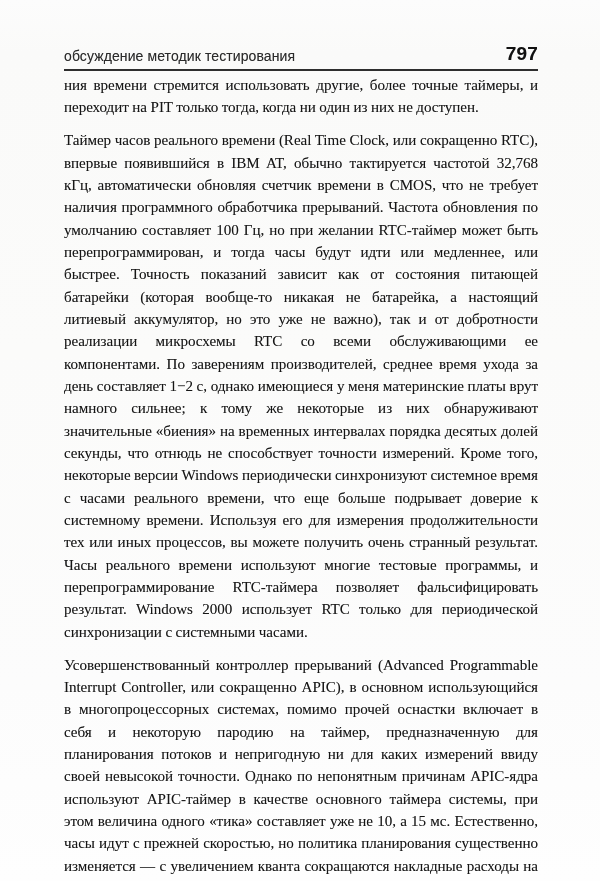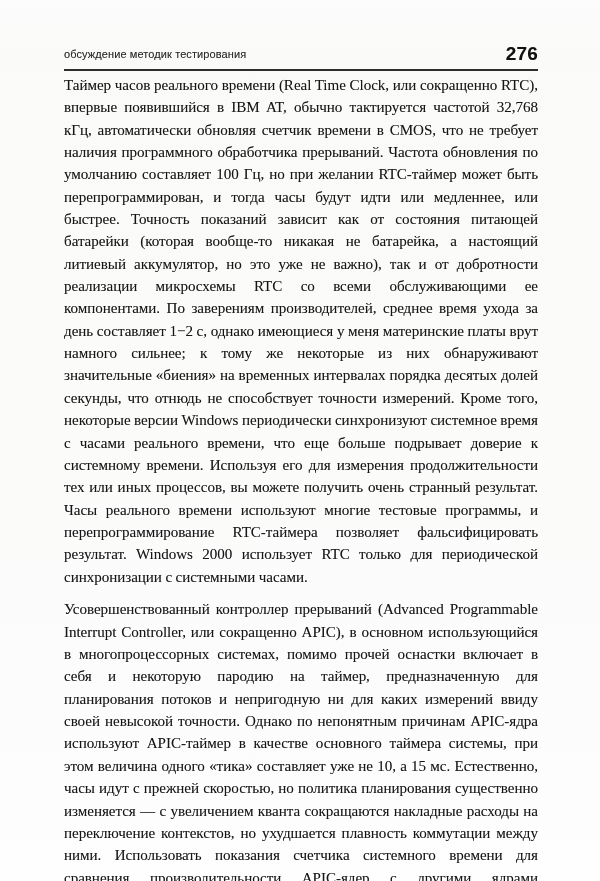--- a/index.html
+++ b/index.html
@@ -57,21 +57,21 @@
     top: 48px;
     left: 0;
     width: 474px;
     height: 26px;
   }
   .running-head .rh-title {
     position: absolute;
     left: 0;
     top: 0;
     font-family: "Liberation Sans", "DejaVu Sans", sans-serif;
-    font-size: 11px;
+    font-size: 14px;
     letter-spacing: .1px;
     color: #2b2b2b;
     white-space: nowrap;
   }
   .running-head .rh-folio {
     position: absolute;
     right: 0;
     top: -5px;
     font-family: "Liberation Sans", "DejaVu Sans", sans-serif;
     font-size: 19px;
@@ -115,24 +115,25 @@
 </style>
 </head>
 <body>
 
 <div class="page"></div>
 
 <div class="content">
 
   <div class="running-head">
     <div class="rh-title">обсуждение методик тестирования</div>
-    <div class="rh-folio">276</div>
+    <div class="rh-folio">797</div>
     <div class="rh-rule"></div>
   </div>
 
   <div class="body-text">
+      <p class="para"><span>ния времени стремится использовать другие, более точные таймеры, и переходит на PIT только тогда, когда ни один из них не доступен.</span></p>
       <p class="para"><span>Таймер часов реального времени (</span><b>Real Time Clock</b><span>, или сокращенно </span><b>RTC</b><span>), впервые появившийся в IBM AT, обычно тактируется частотой 32,768 кГц, автоматически обновляя счетчик времени в CMOS, что не требует наличия программного обработчика прерываний. Частота обновления по умолчанию составляет 100 Гц, но при желании RTC-таймер может быть перепрограммирован, и тогда часы будут идти или медленнее, или быстрее. Точность показаний зависит как от состояния питающей батарейки (которая вообще-то никакая не батарейка, а настоящий литиевый аккумулятор, но это уже не важно), так и от добротности реализации микросхемы RTC со всеми обслуживающими ее компонентами. По заверениям производителей, среднее время ухода за день составляет 1−2 с, однако имеющиеся у меня материнские платы врут намного сильнее; к тому же некоторые из них обнаруживают значительные «биения» на временных интервалах порядка десятых долей секунды, что отнюдь не способствует точности измерений. Кроме того, некоторые версии Windows периодически синхронизуют системное время с часами реального времени, что еще больше подрывает доверие к системному времени. Используя его для измерения продолжительности тех или иных процессов, вы можете получить очень странный результат. Часы реального времени используют многие тестовые программы, и перепрограммирование RTC-таймера позволяет фальсифицировать результат. Windows 2000 использует RTC только для периодической синхронизации с системными часами.</span></p>
       <p class="para"><span>Усовершенствованный контроллер прерываний (</span><b>Advanced Programmable Interrupt Controller</b><span>, или сокращенно </span><b>APIC</b><span>), в основном использующийся в многопроцессорных системах, помимо прочей оснастки включает в себя и некоторую пародию на таймер, предназначенную для планирования потоков и непригодную ни для каких измерений ввиду своей невысокой точности. Однако по непонятным причинам APIC-ядра используют APIC-таймер в качестве основного таймера системы, при этом величина одного «тика» составляет уже не 10, а 15 мс. Естественно, часы идут с прежней скоростью, но политика планирования существенно изменяется — с увеличением кванта сокращаются накладные расходы на переключение контекстов, но ухудшается плавность коммутации между ними. Использовать показания счетчика системного времени для сравнения производительности APIC-ядер с другими ядрами недопустимо, так как полученный результат будет заведомо ложным.</span></p>
     </div>
 
 </div>
 
 <div class="scan-noise"></div>
 
 </body></html>

